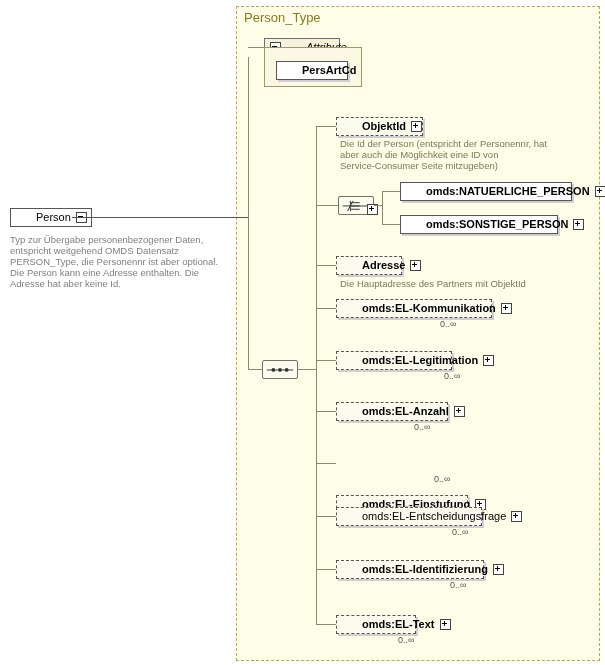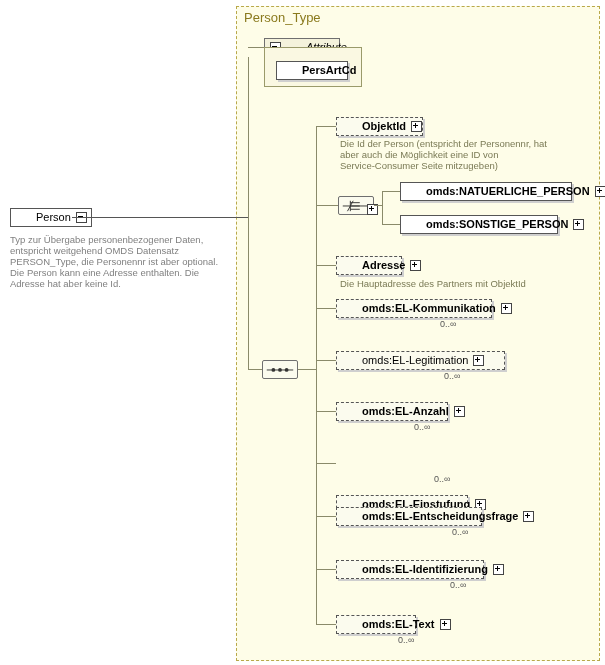--- a/index.html
+++ b/index.html
@@ -235,21 +235,21 @@
   
   <div class="hline abs" style="left:316px; top:308px; width:20px;"></div>
   <div class="node dashed abs shadow" style="left:336px; top:299px; width:156px; font-weight:bold;">
     <span class="lbl">omds:EL-Kommunikation</span>
     <span class="expander plus"></span>
   </div>
   <div class="occ" style="left:440px; top:319px;">0..∞</div>
 
   
   <div class="hline abs" style="left:316px; top:360px; width:20px;"></div>
-  <div class="node dashed abs shadow" style="left:336px; top:351px; width:169px; font-weight:normal;">
+  <div class="node dashed abs shadow" style="left:336px; top:351px; width:116px; font-weight:bold;">
     <span class="lbl">omds:EL-Legitimation</span>
     <span class="expander plus"></span>
   </div>
   <div class="occ" style="left:444px; top:371px;">0..∞</div>
 
   
   <div class="hline abs" style="left:316px; top:411px; width:20px;"></div>
   <div class="node dashed abs shadow" style="left:336px; top:402px; width:112px; font-weight:bold;">
     <span class="lbl">omds:EL-Anzahl</span>
     <span class="expander plus"></span>
@@ -259,21 +259,21 @@
   
   <div class="hline abs" style="left:316px; top:463px; width:20px;"></div>
   <div class="node dashed abs shadow" style="left:336px; top:454px; width:132px; font-weight:bold;margin-top:41px;">
     <span class="lbl">omds:EL-Einstufung</span>
     <span class="expander plus"></span>
   </div>
   <div class="occ" style="left:434px; top:474px;">0..∞</div>
 
   
   <div class="hline abs" style="left:316px; top:516px; width:20px;"></div>
-  <div class="node dashed abs shadow" style="left:336px; top:507px; width:146px; font-weight:bold;">
+  <div class="node dashed abs shadow" style="left:336px; top:507px; width:146px; font-weight:normal;">
     <span class="lbl">omds:EL-Entscheidungsfrage</span>
     <span class="expander plus"></span>
   </div>
   <div class="occ" style="left:452px; top:527px;">0..∞</div>
 
   
   <div class="hline abs" style="left:316px; top:569px; width:20px;"></div>
   <div class="node dashed abs shadow" style="left:336px; top:560px; width:148px; font-weight:bold;align-items:center;">
     <span class="lbl">omds:EL-Identifizierung</span>
     <span class="expander plus"></span>

